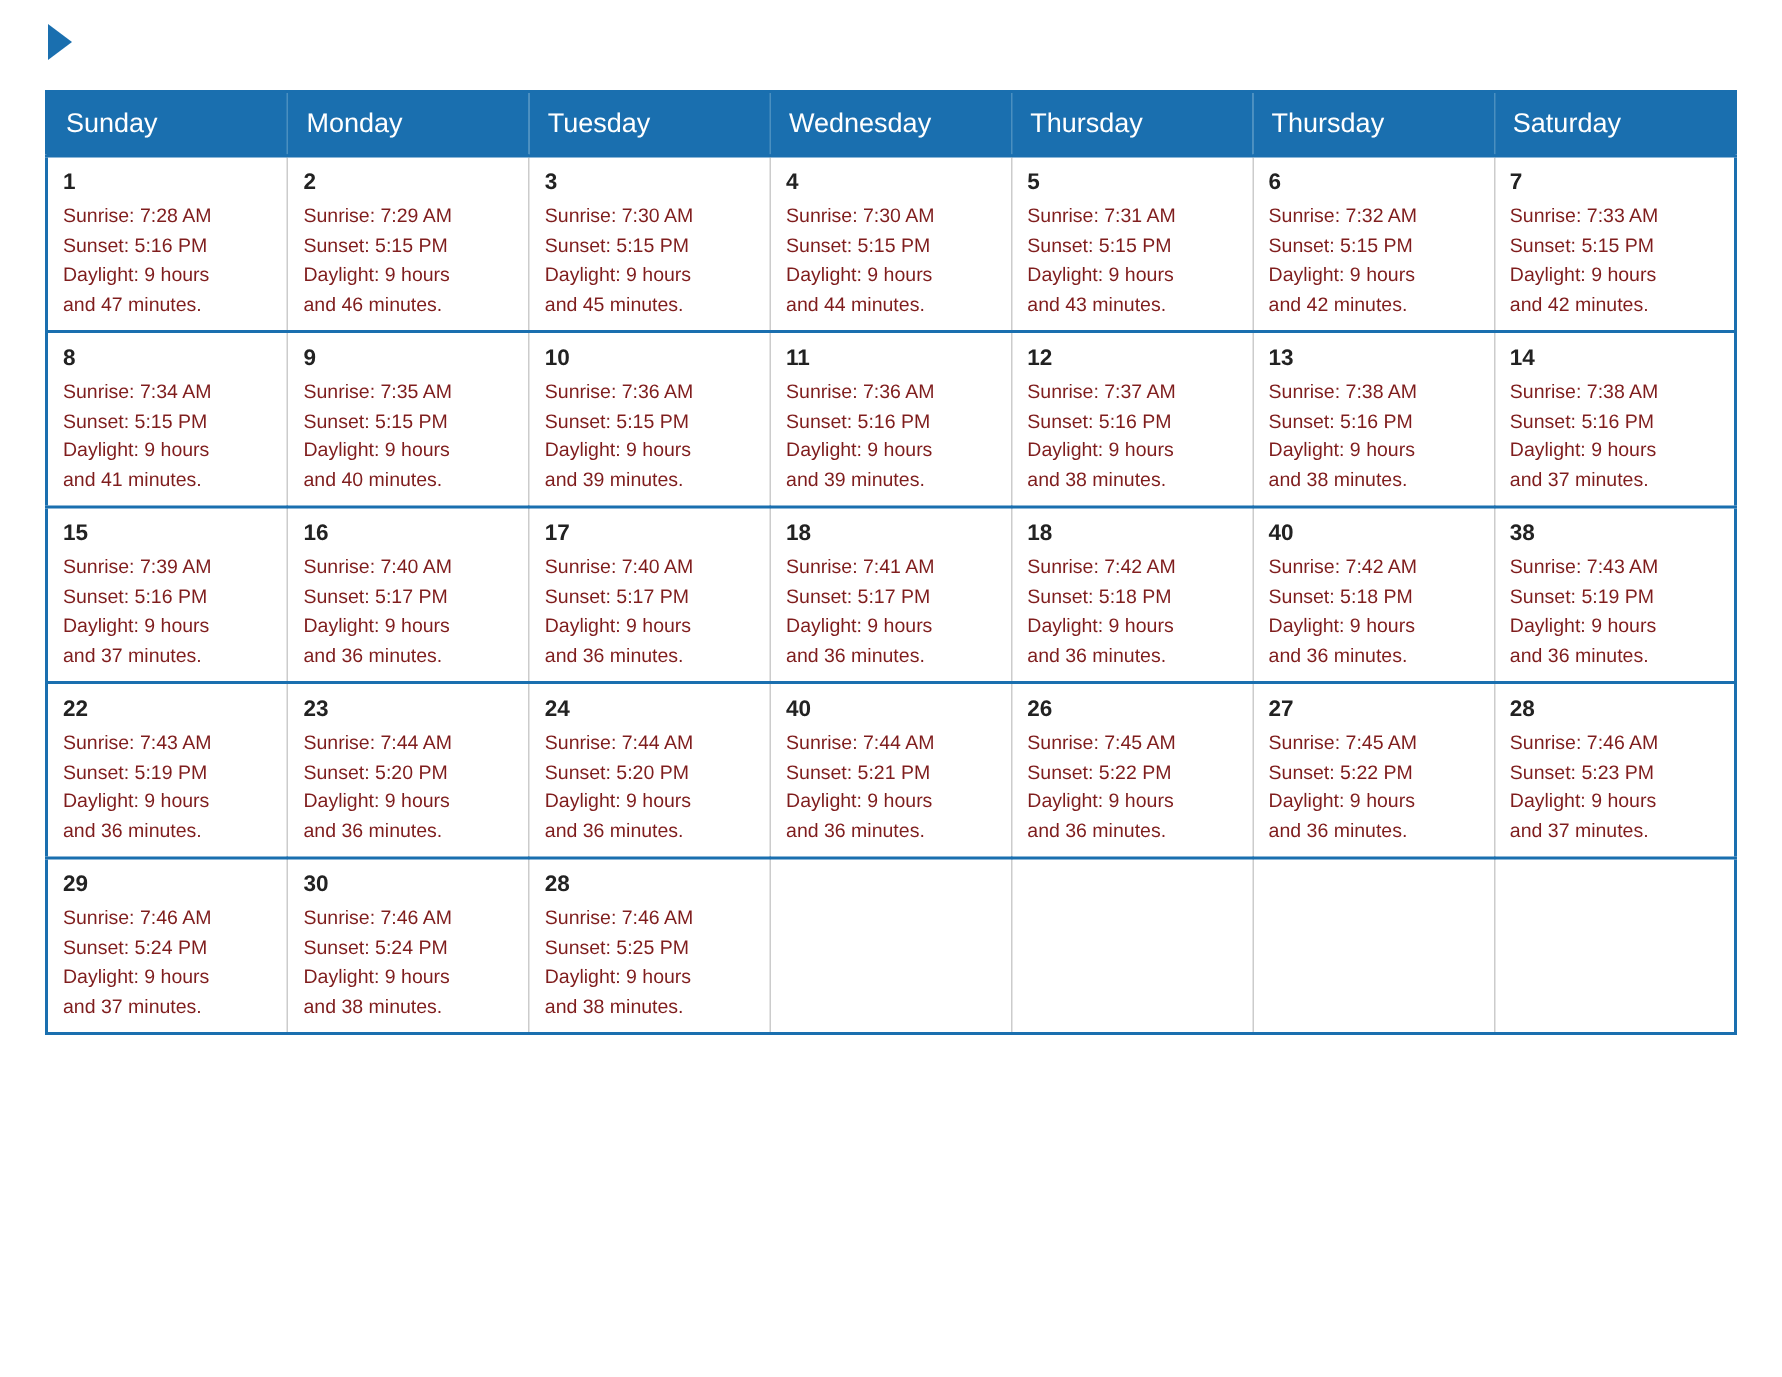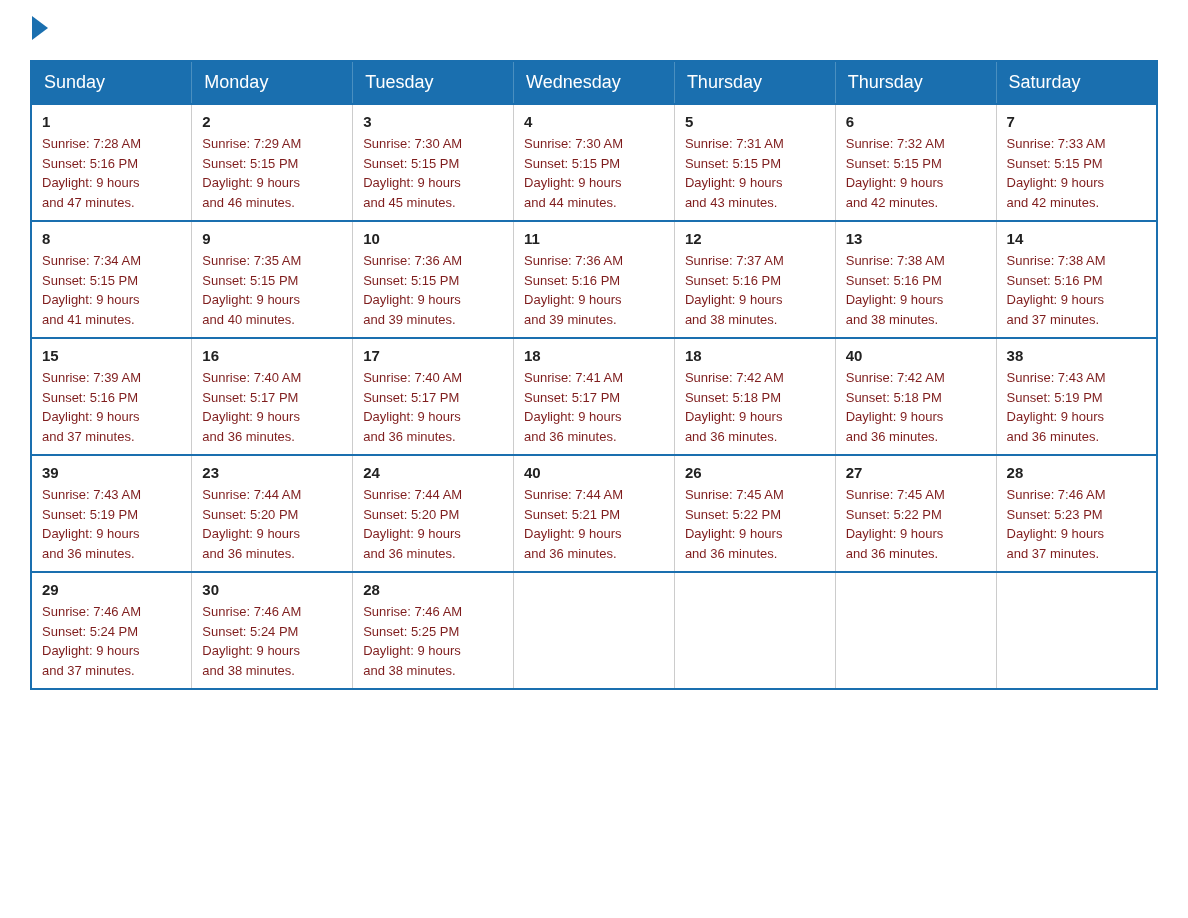--- a/index.html
+++ b/index.html
@@ -326,21 +326,21 @@
         <div class="day-info">
           Sunrise: 7:43 AM<br>
           Sunset: 5:19 PM<br>
           Daylight: 9 hours<br>
           and 36 minutes.
         </div>
       </td>
       </tr>
       <tr>
         <td>
-        <div class="day-number">39</div>
+        <div class="day-number">22</div>
         <div class="day-info">
           Sunrise: 7:43 AM<br>
           Sunset: 5:19 PM<br>
           Daylight: 9 hours<br>
           and 36 minutes.
         </div>
       </td>
         <td>
         <div class="day-number">23</div>
         <div class="day-info">

